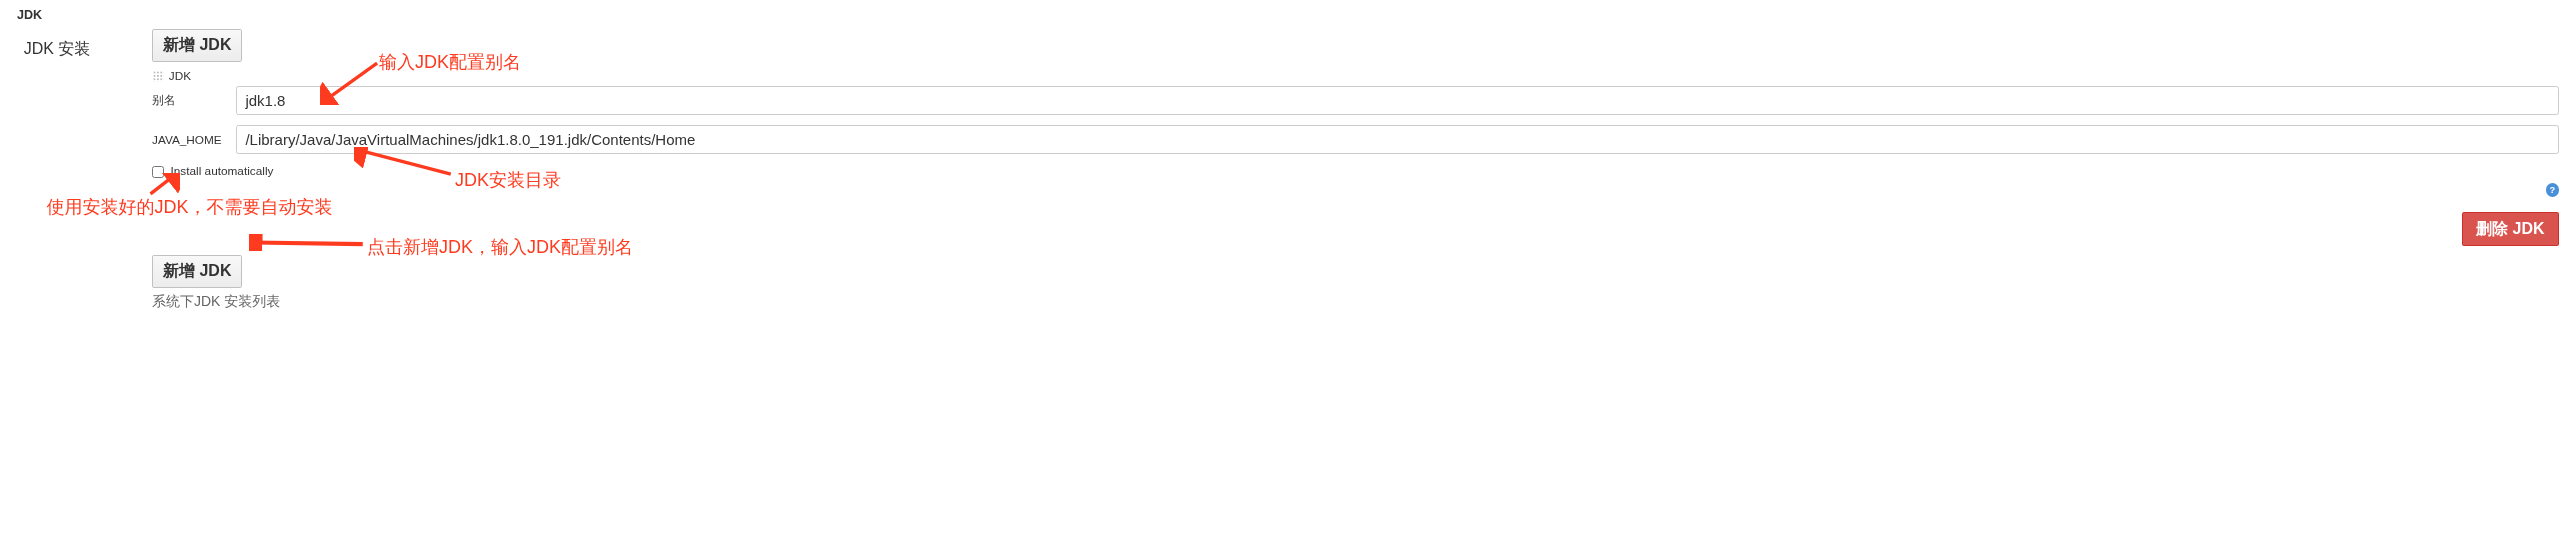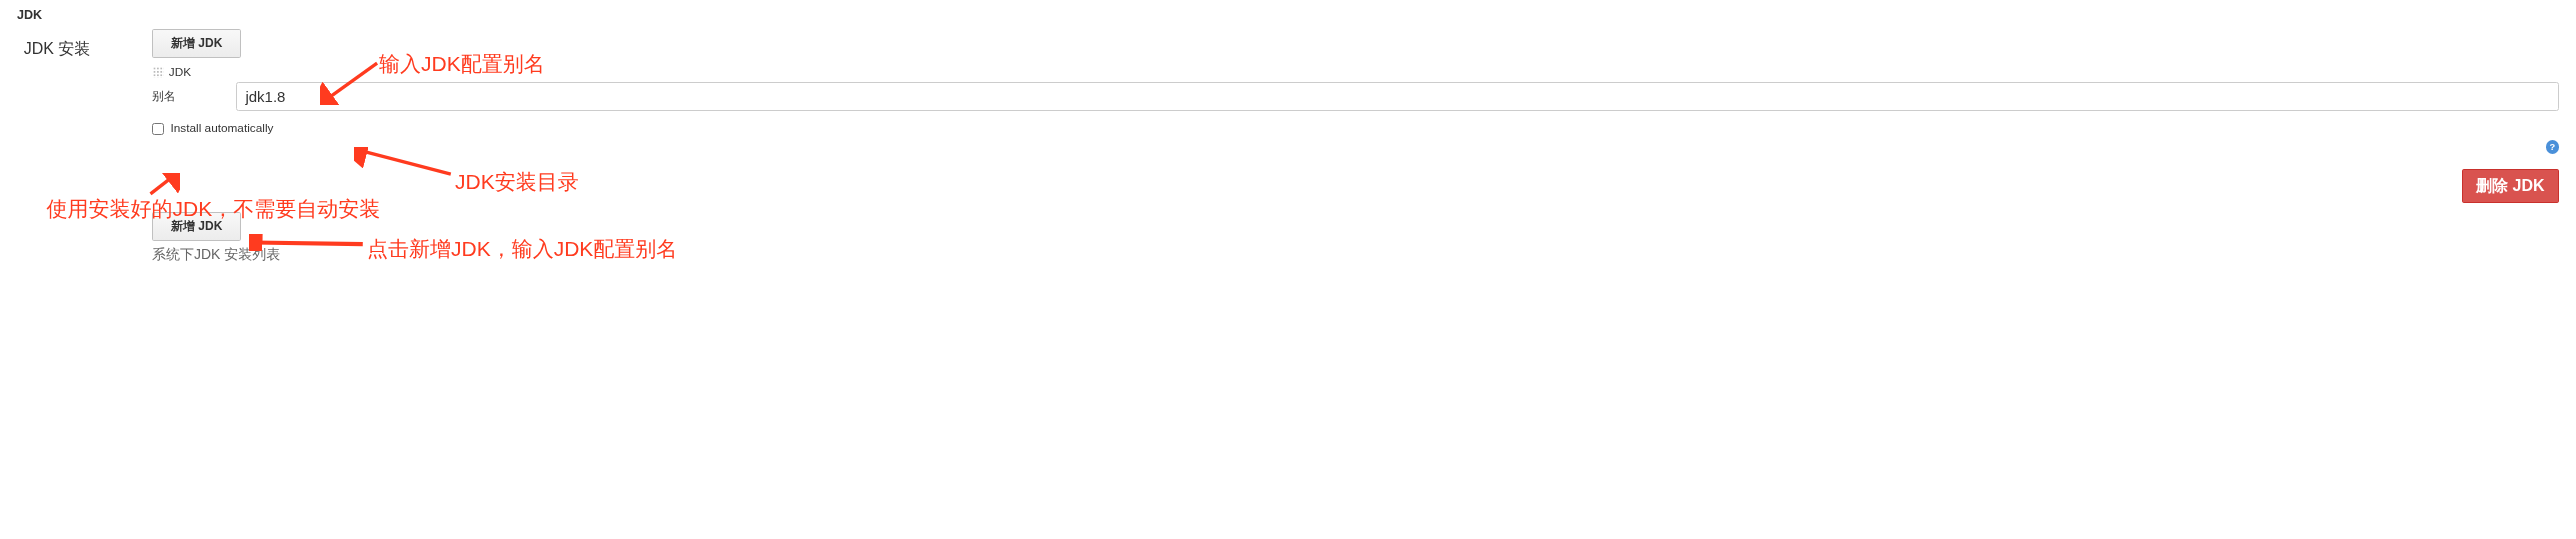--- a/index.html
+++ b/index.html
@@ -29,22 +29,22 @@
       padding-left: 6.7px;
       font-size: 16px;
     }
     .right-content {
       flex: 1;
       position: relative;
     }
     .btn-grey {
       background: linear-gradient(#f8f8f8, #ececec);
       border: 0.8px solid #c0c0c0;
-      padding: 5px 18px;
-      font-size: 12px;
+      padding: 5px 10px;
+      font-size: 16px;
       font-weight: bold;
       color: #333;
       cursor: pointer;
       border-radius: 1.7px;
     }
     .btn-red {
       background: #d9534f;
       border: 0.8px solid #c9302c;
       color: #fff;
       padding: 5.9px 13.5px;
@@ -129,21 +129,21 @@
       margin-bottom: 8.4px;
     }
     .footer-note {
       font-size: 14px;
       color: #666;
       margin-top: 5px;
     }
     .annotation {
       position: absolute;
       color: #ff3b1f;
-      font-size: 21px;
+      font-size: 18px;
       font-weight: 500;
       pointer-events: none;
       white-space: nowrap;
     }
     .arrow-svg {
       position: absolute;
       pointer-events: none;
     }
     .overlay {
       position: absolute;
@@ -174,20 +174,24 @@
         <div class="instance-header">
           <span class="grip-icon"></span>
           <span class="inst-title">JDK</span>
         </div>
 
         <div class="form-row">
           <div class="form-label">别名</div>
           <input class="form-input" type="text" value="jdk1.8" style="">
         </div>
 
+        <div class="form-row">
+          <div class="form-label">JAVA_HOME</div>
+          <input class="form-input" type="text" value="/Library/Java/JavaVirtualMachines/jdk1.8.0_191.jdk/Contents/Home" style="">
+        </div>
 
         <div class="checkbox-row">
           <input type="checkbox" style="">
           <span>Install automatically</span>
         </div>
 
         <div class="help-wrap">
           <span class="help-icon">?</span>
         </div>
 

